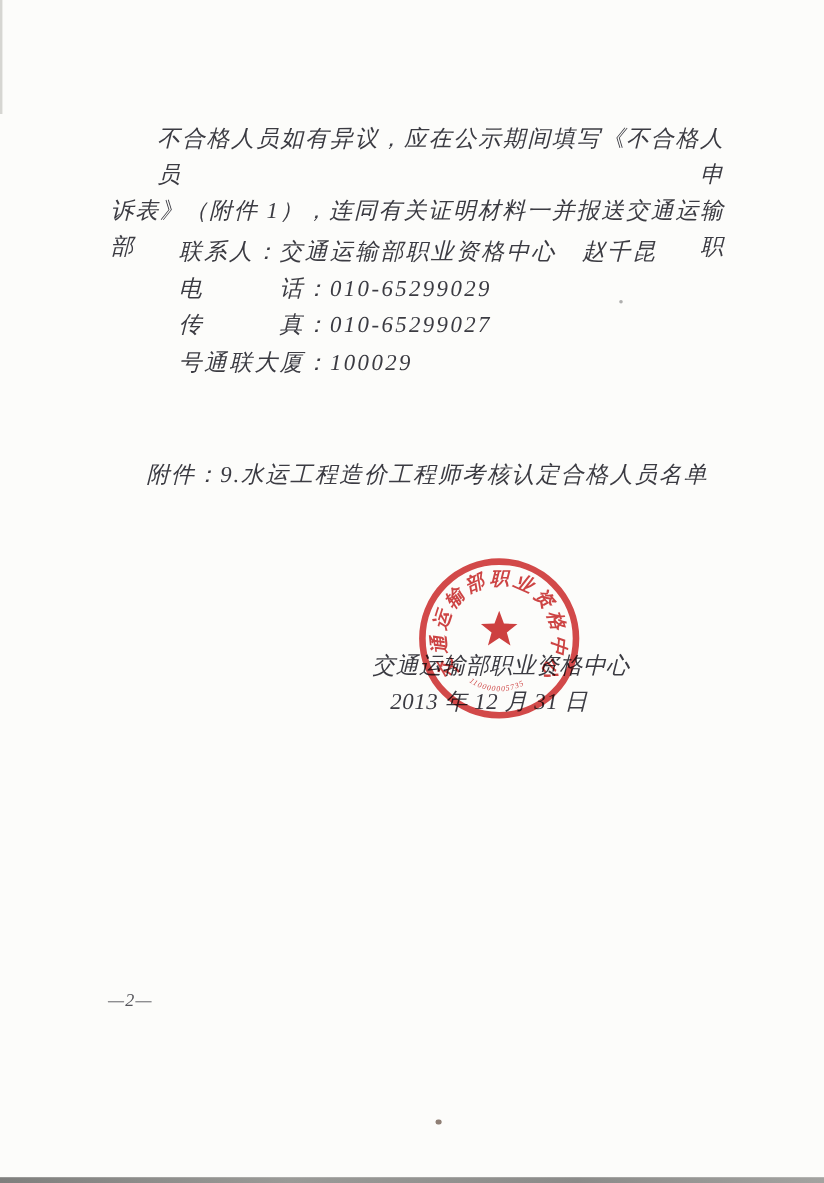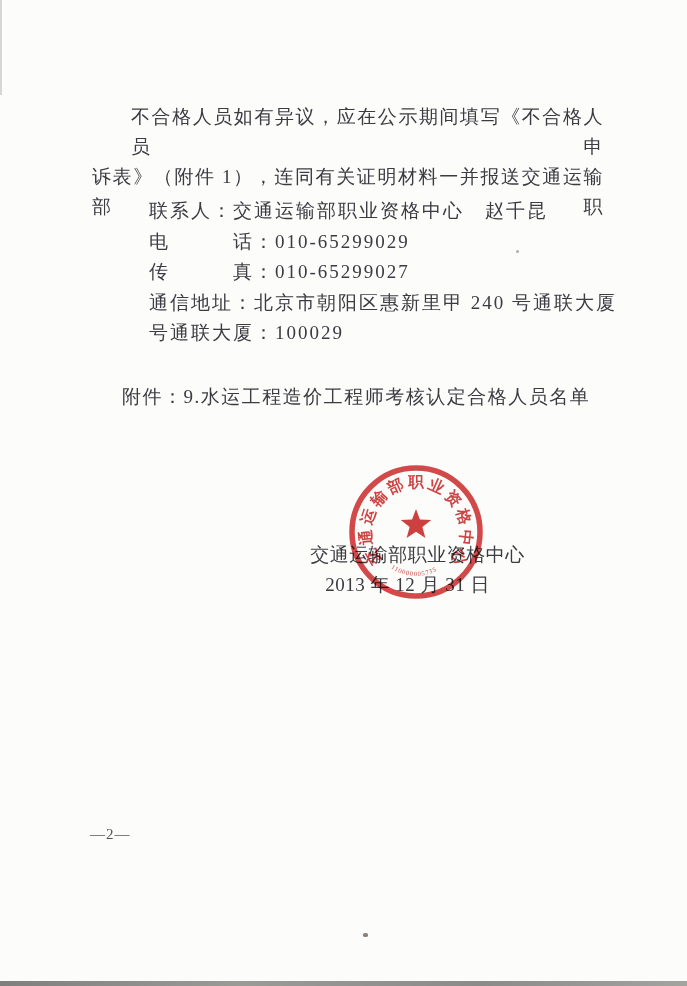--- a/index.html
+++ b/index.html
@@ -6,20 +6,21 @@
   html, body { background: #e8e8e6; }
   .page {
     position: relative;
     width: 687px;
     height: 986px;
     margin: 0 auto;
     background: #fcfcfa;
     overflow: hidden;
     font-family: "Liberation Serif", "DejaVu Serif", serif;
     color: #3b3b42;
+    font-style: italic;
   }
   
   .para {
     position: absolute;
     left: 92px;
     top: 102px;
     width: 512px;
     font-size: 19px;
     line-height: 30px;
     letter-spacing: 1.5px;
@@ -127,21 +128,20 @@
 
   <div class="para">
     <div class="pline justify indent">不合格人员如有异议，应在公示期间填写《不合格人员申</div>
     <div class="pline justify">诉表》（附件 1），连同有关证明材料一并报送交通运输部职</div>
   </div>
 
   <div class="contact">
     <div class="contact-line"><span>联系人：</span><span>交通运输部职业资格中心　赵千昆</span></div>
     <div class="contact-line"><span>电　　　话：</span><span>010-65299029</span></div>
     <div class="contact-line"><span>传　　　真：</span><span>010-65299027</span></div>
-    <div class="contact-line"><span>通信地址：</span><span>北京市朝阳区惠新里甲 240 号通联大厦</span></div>
     <div class="contact-line"><span>号通联大厦：</span><span>100029</span></div>
   </div>
 
   <div class="attachments">
     <div class="att-label">附件：</div>
     <div class="att-items">
       <div>9.水运工程造价工程师考核认定合格人员名单</div>
     </div>
   </div>
 

